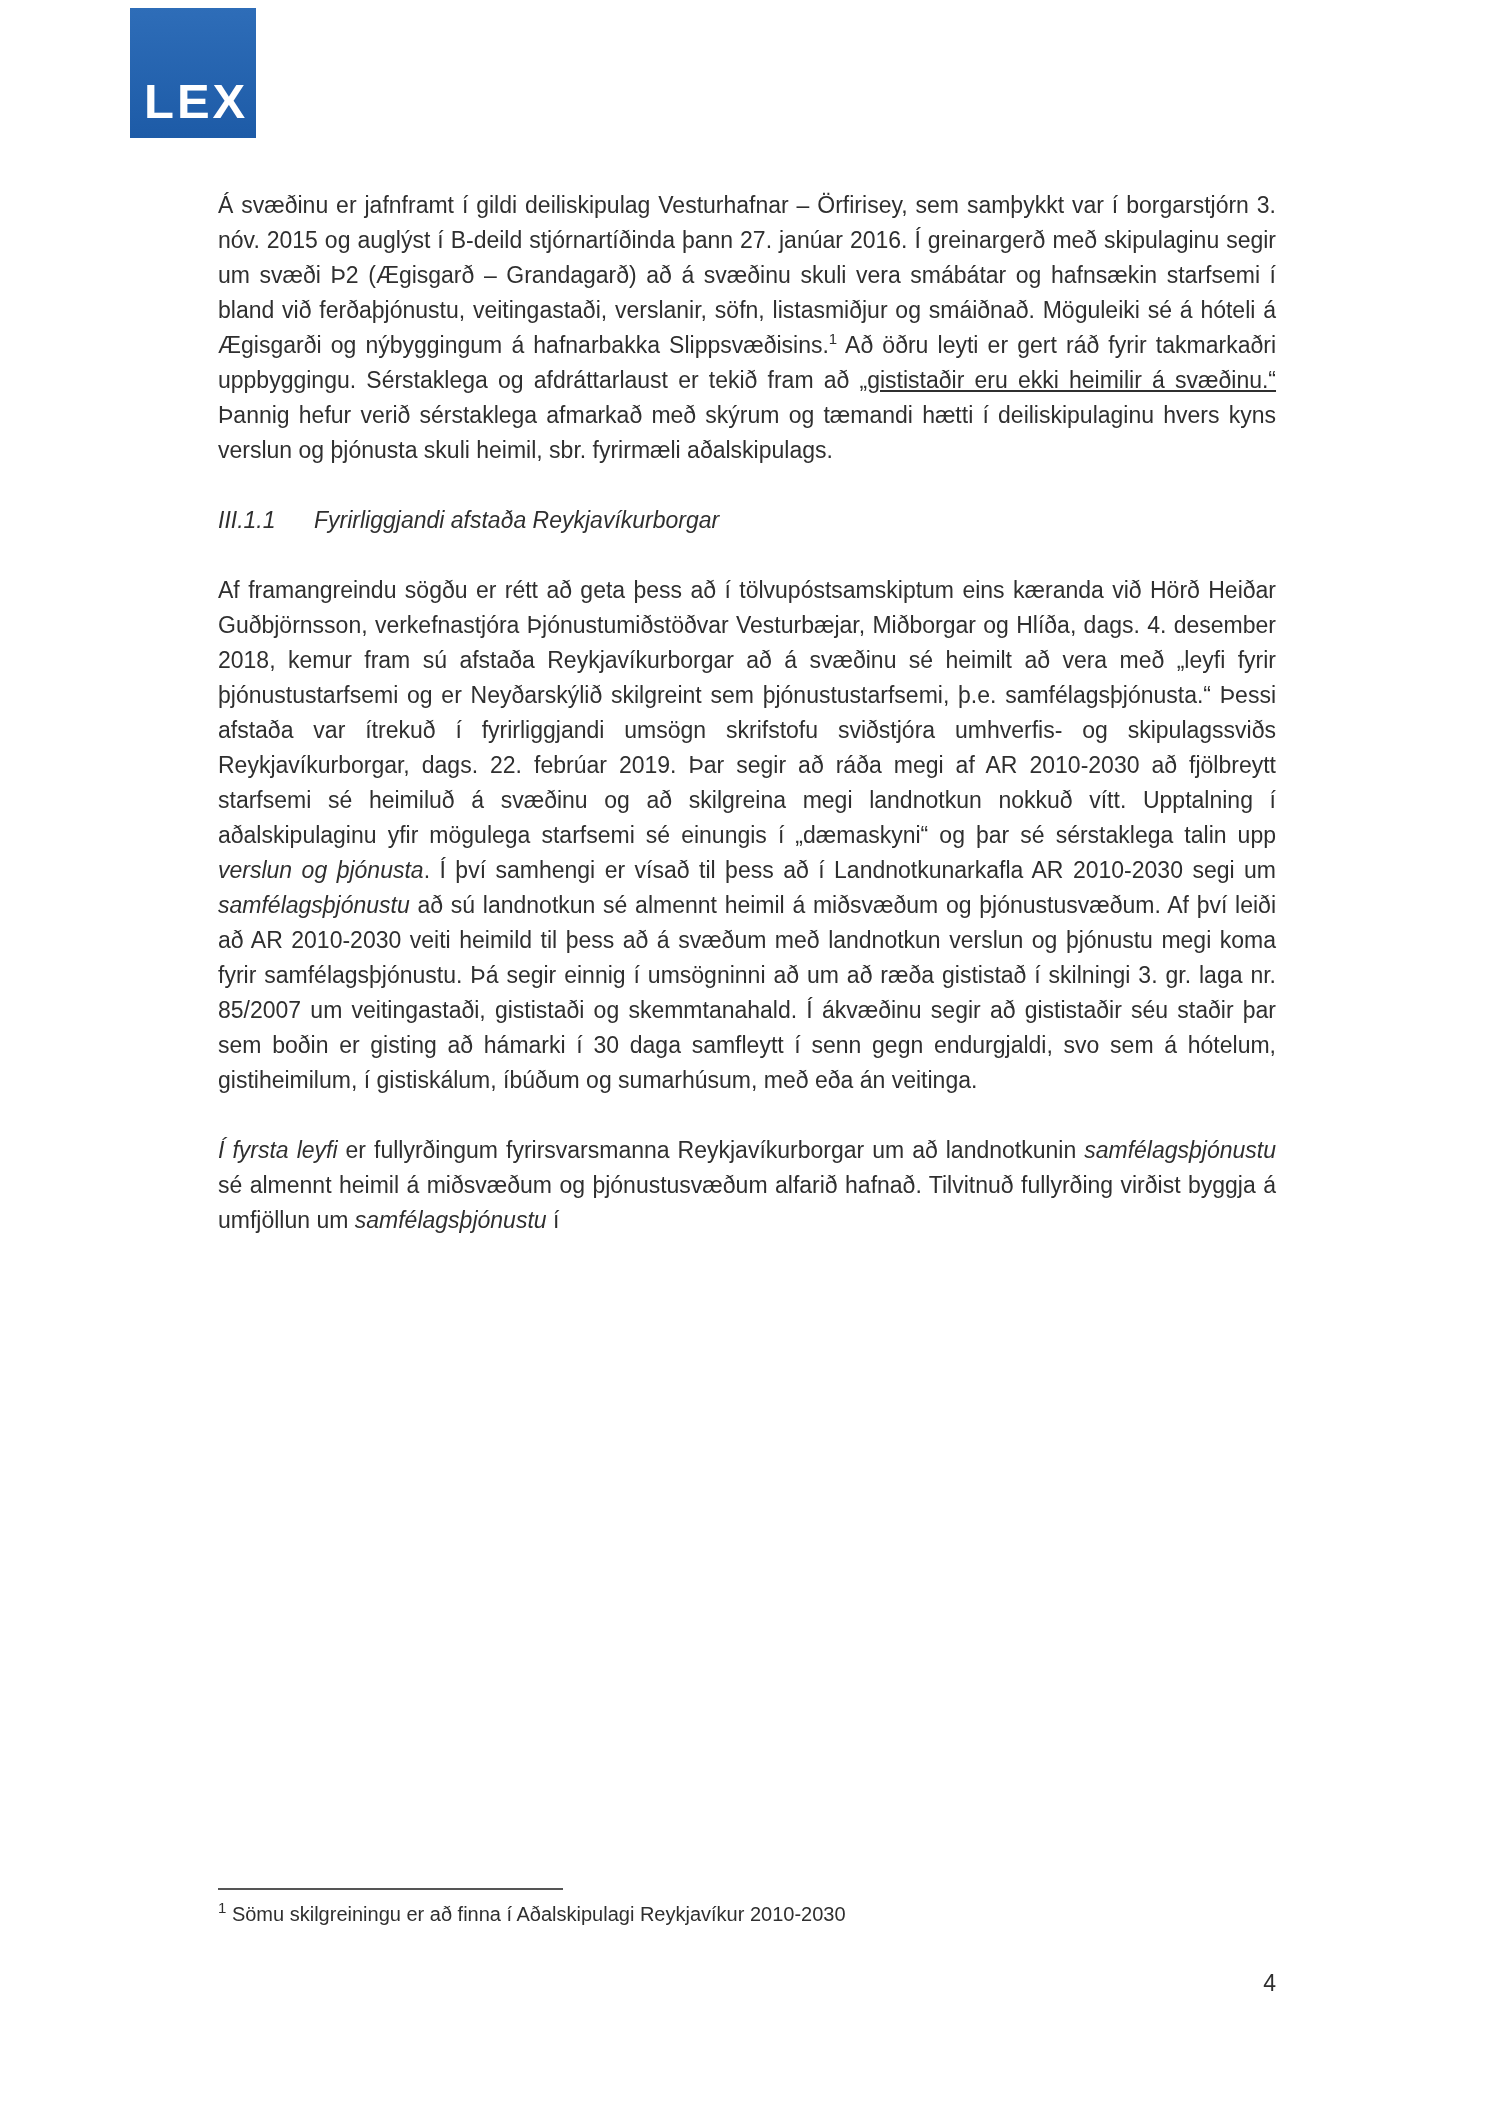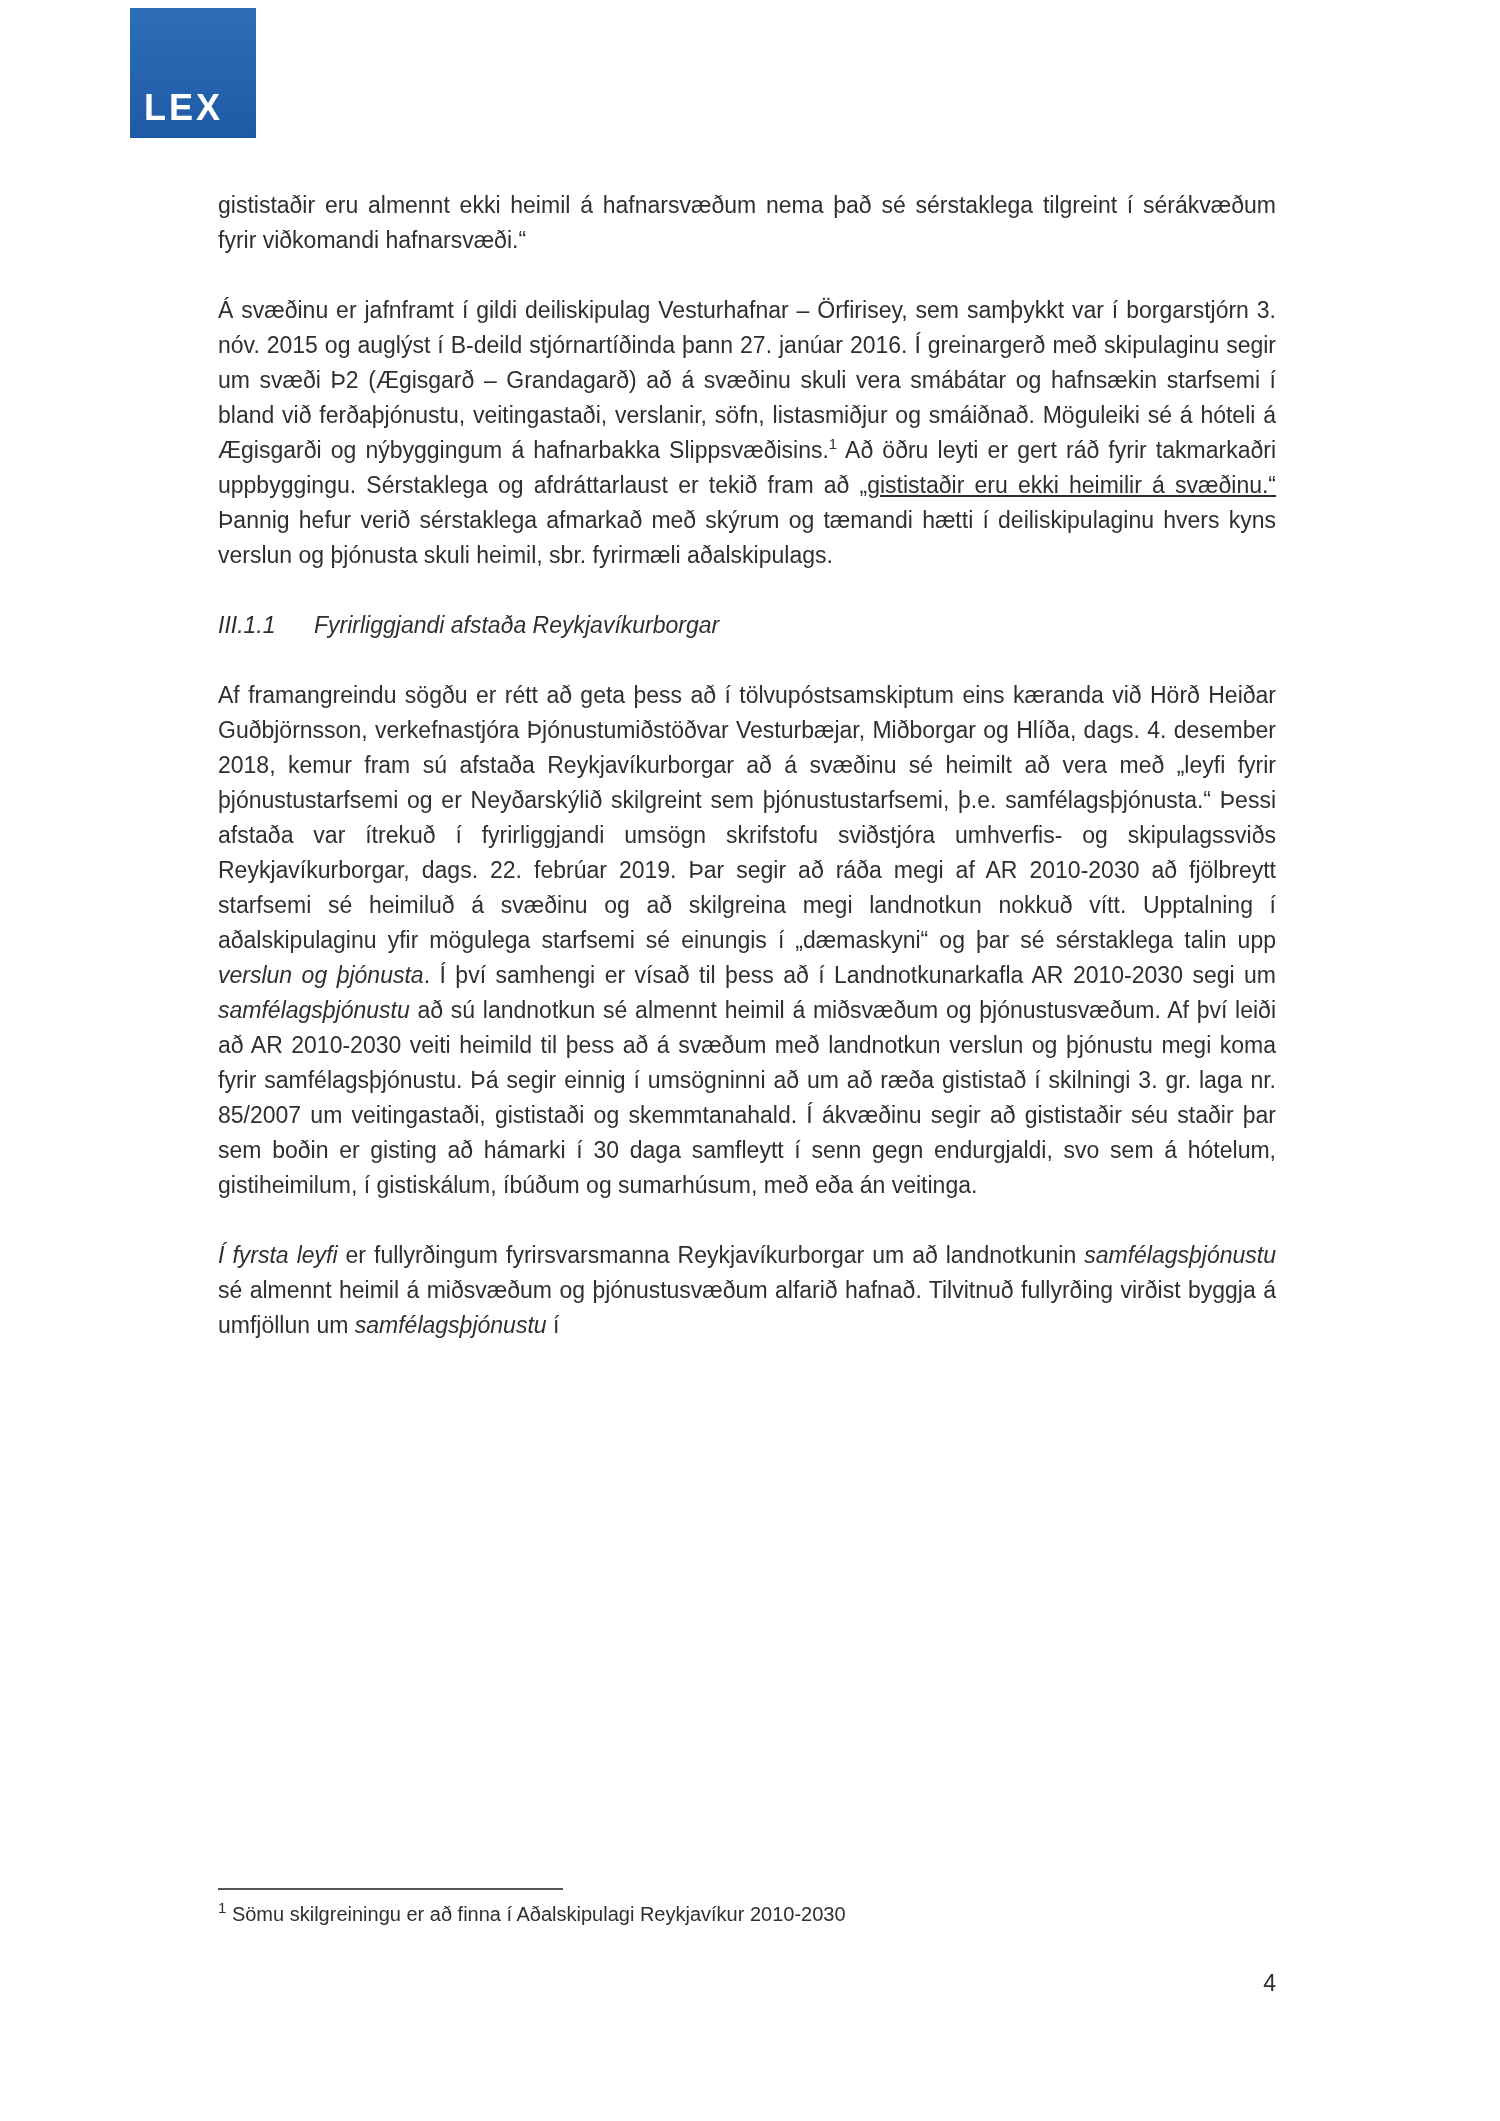--- a/index.html
+++ b/index.html
@@ -22,21 +22,21 @@
     top: 8px;
     width: 126px;
     height: 130px;
     background: linear-gradient(180deg, #2e6db8 0%, #1d5ba7 100%);
     display: flex;
     align-items: flex-end;
   }
   .logo-text {
     color: #ffffff;
     font-weight: bold;
-    font-size: 36px;
+    font-size: 49px;
     letter-spacing: 3px;
     padding: 0 0 12px 14px;
     line-height: 1;
   }
   .content {
     position: absolute;
     left: 218px;
     top: 188px;
     width: 1058px;
   }
@@ -88,21 +88,20 @@
 <body>
 
 <div class="page">
 
   <div class="logo">
     <span class="logo-text">LEX</span>
   </div>
 
   <div class="content">
     <div id="blocks">
-        <p><span>gististaðir eru almennt ekki heimil á hafnarsvæðum nema það sé sérstaklega tilgreint í sérákvæðum fyrir viðkomandi hafnarsvæði.“</span></p>
         <p><span>Á svæðinu er jafnframt í gildi deiliskipulag Vesturhafnar – Örfirisey, sem samþykkt var í borgarstjórn 3. nóv. 2015 og auglýst í B-deild stjórnartíðinda þann 27. janúar 2016. Í greinargerð með skipulaginu segir um svæði Þ2 (Ægisgarð – Grandagarð) að á svæðinu skuli vera smábátar og hafnsækin starfsemi í bland við ferðaþjónustu, veitingastaði, verslanir, söfn, listasmiðjur og smáiðnað. Möguleiki sé á hóteli á Ægisgarði og nýbyggingum á hafnarbakka Slippsvæðisins.</span><sup>1</sup><span> Að öðru leyti er gert ráð fyrir takmarkaðri uppbyggingu. Sérstaklega og afdráttarlaust er tekið fram að </span><span class="underline">„gististaðir eru ekki heimilir á svæðinu.“</span><span> Þannig hefur verið sérstaklega afmarkað með skýrum og tæmandi hætti í deiliskipulaginu hvers kyns verslun og þjónusta skuli heimil, sbr. fyrirmæli aðalskipulags.</span></p>
         <p class="heading"><span class="heading-num">III.1.1</span><span>Fyrirliggjandi afstaða Reykjavíkurborgar</span></p>
         <p><span>Af framangreindu sögðu er rétt að geta þess að í tölvupóstsamskiptum eins kæranda við Hörð Heiðar Guðbjörnsson, verkefnastjóra Þjónustumiðstöðvar Vesturbæjar, Miðborgar og Hlíða, dags. 4. desember 2018, kemur fram sú afstaða Reykjavíkurborgar að á svæðinu sé heimilt að vera með „leyfi fyrir þjónustustarfsemi og er Neyðarskýlið skilgreint sem þjónustustarfsemi, þ.e. samfélagsþjónusta.“ Þessi afstaða var ítrekuð í fyrirliggjandi umsögn skrifstofu sviðstjóra umhverfis- og skipulagssviðs Reykjavíkurborgar, dags. 22. febrúar 2019. Þar segir að ráða megi af AR 2010-2030 að fjölbreytt starfsemi sé heimiluð á svæðinu og að skilgreina megi landnotkun nokkuð vítt. Upptalning í aðalskipulaginu yfir mögulega starfsemi sé einungis í „dæmaskyni“ og þar sé sérstaklega talin upp </span><span class="italic">verslun og þjónusta</span><span>. Í því samhengi er vísað til þess að í Landnotkunarkafla AR 2010-2030 segi um </span><span class="italic">samfélagsþjónustu</span><span> að sú landnotkun sé almennt heimil á miðsvæðum og þjónustusvæðum. Af því leiði að AR 2010-2030 veiti heimild til þess að á svæðum með landnotkun verslun og þjónustu megi koma fyrir samfélagsþjónustu. Þá segir einnig í umsögninni að um að ræða gististað í skilningi 3. gr. laga nr. 85/2007 um veitingastaði, gististaði og skemmtanahald. Í ákvæðinu segir að gististaðir séu staðir þar sem boðin er gisting að hámarki í 30 daga samfleytt í senn gegn endurgjaldi, svo sem á hótelum, gistiheimilum, í gistiskálum, íbúðum og sumarhúsum, með eða án veitinga.</span></p>
         <p><span class="italic">Í fyrsta leyfi</span><span> er fullyrðingum fyrirsvarsmanna Reykjavíkurborgar um að landnotkunin </span><span class="italic">samfélagsþjónustu</span><span> sé almennt heimil á miðsvæðum og þjónustusvæðum alfarið hafnað. Tilvitnuð fullyrðing virðist byggja á umfjöllun um </span><span class="italic">samfélagsþjónustu</span><span> í</span></p>
       </div>
   </div>
 
   <div class="footnote">
     <div class="footnote-rule"></div>
     <div class="footnote-text"><sup>1</sup> <span>Sömu skilgreiningu er að finna í Aðalskipulagi Reykjavíkur 2010-2030</span></div>

